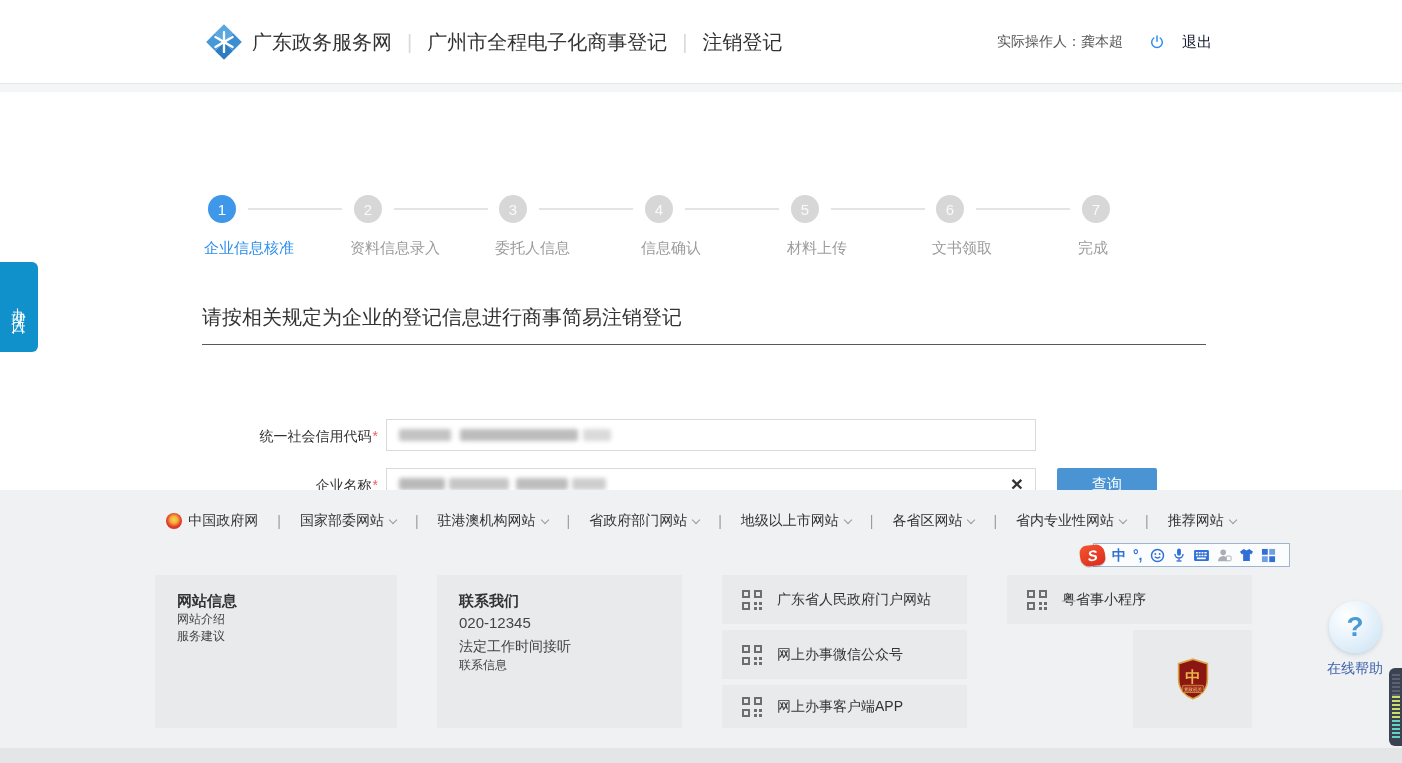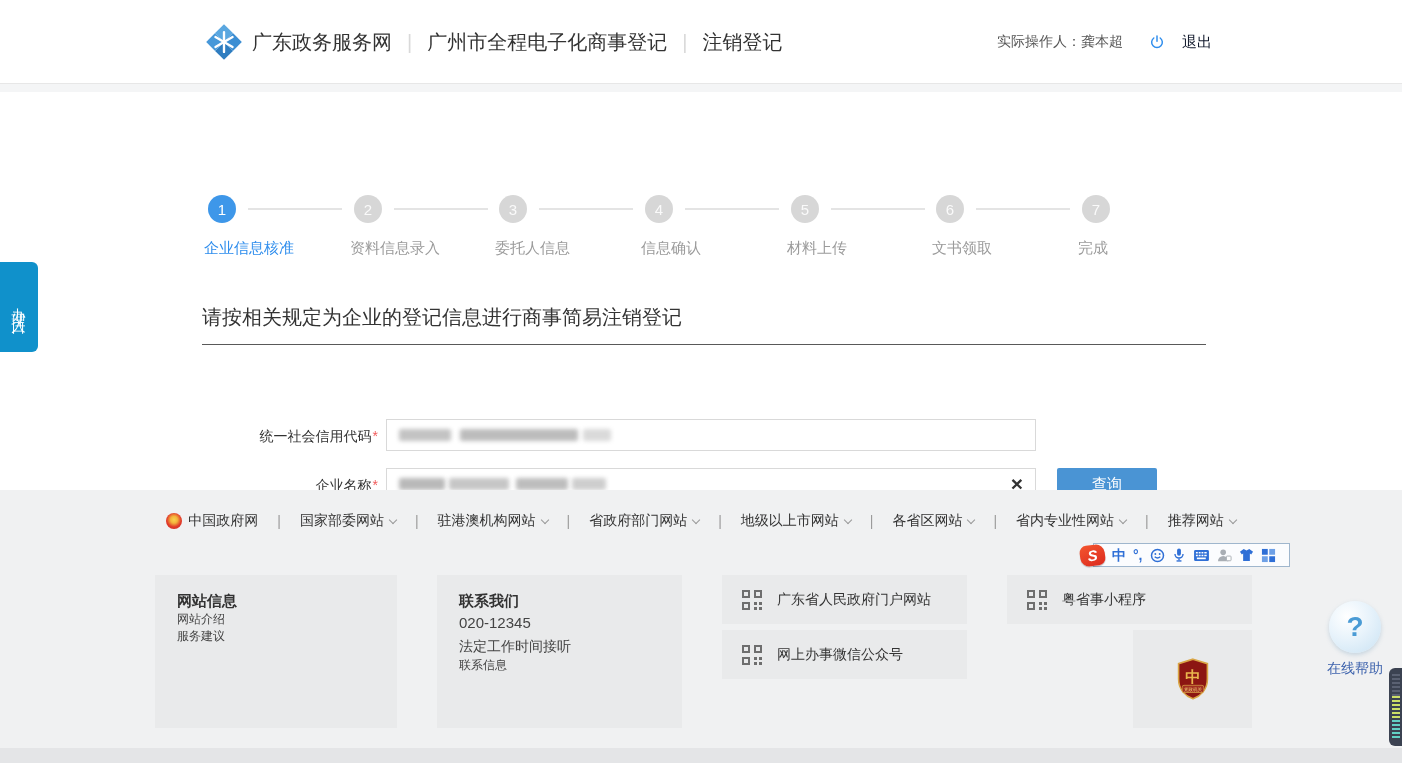--- a/index.html
+++ b/index.html
@@ -339,20 +339,31 @@
     <svg width="24" height="24" viewBox="0 0 24 24">
         <g fill="#6e6e6e">
           <path fill-rule="evenodd" d="M2 2h8v8H2zm2 2v4h4V4z"></path>
           <path fill-rule="evenodd" d="M14 2h8v8h-8zm2 2v4h4V4z"></path>
           <path fill-rule="evenodd" d="M2 14h8v8H2zm2 2v4h4v-4z"></path>
           <path d="M14 14h3v3h-3zM19 14h3v3h-3zM14 19h3v3h-3zM19 19h3v3h-3z"></path>
         </g>
       </svg>
     <span class="qr-label">网上办事微信公众号</span>
   </div>
+  <div class="box qr-row" style="left:722px;top:685px;width:245px;height:43px">
+    <svg width="24" height="24" viewBox="0 0 24 24">
+        <g fill="#6e6e6e">
+          <path fill-rule="evenodd" d="M2 2h8v8H2zm2 2v4h4V4z"></path>
+          <path fill-rule="evenodd" d="M14 2h8v8h-8zm2 2v4h4V4z"></path>
+          <path fill-rule="evenodd" d="M2 14h8v8H2zm2 2v4h4v-4z"></path>
+          <path d="M14 14h3v3h-3zM19 14h3v3h-3zM14 19h3v3h-3zM19 19h3v3h-3z"></path>
+        </g>
+      </svg>
+    <span class="qr-label">网上办事客户端APP</span>
+  </div>
 
   <div class="box qr-row" style="left:1007px;top:575px;width:245px;height:49px">
     <svg width="24" height="24" viewBox="0 0 24 24">
         <g fill="#6e6e6e">
           <path fill-rule="evenodd" d="M2 2h8v8H2zm2 2v4h4V4z"></path>
           <path fill-rule="evenodd" d="M14 2h8v8h-8zm2 2v4h4V4z"></path>
           <path fill-rule="evenodd" d="M2 14h8v8H2zm2 2v4h4v-4z"></path>
           <path d="M14 14h3v3h-3zM19 14h3v3h-3zM14 19h3v3h-3zM19 19h3v3h-3z"></path>
         </g>
       </svg>

